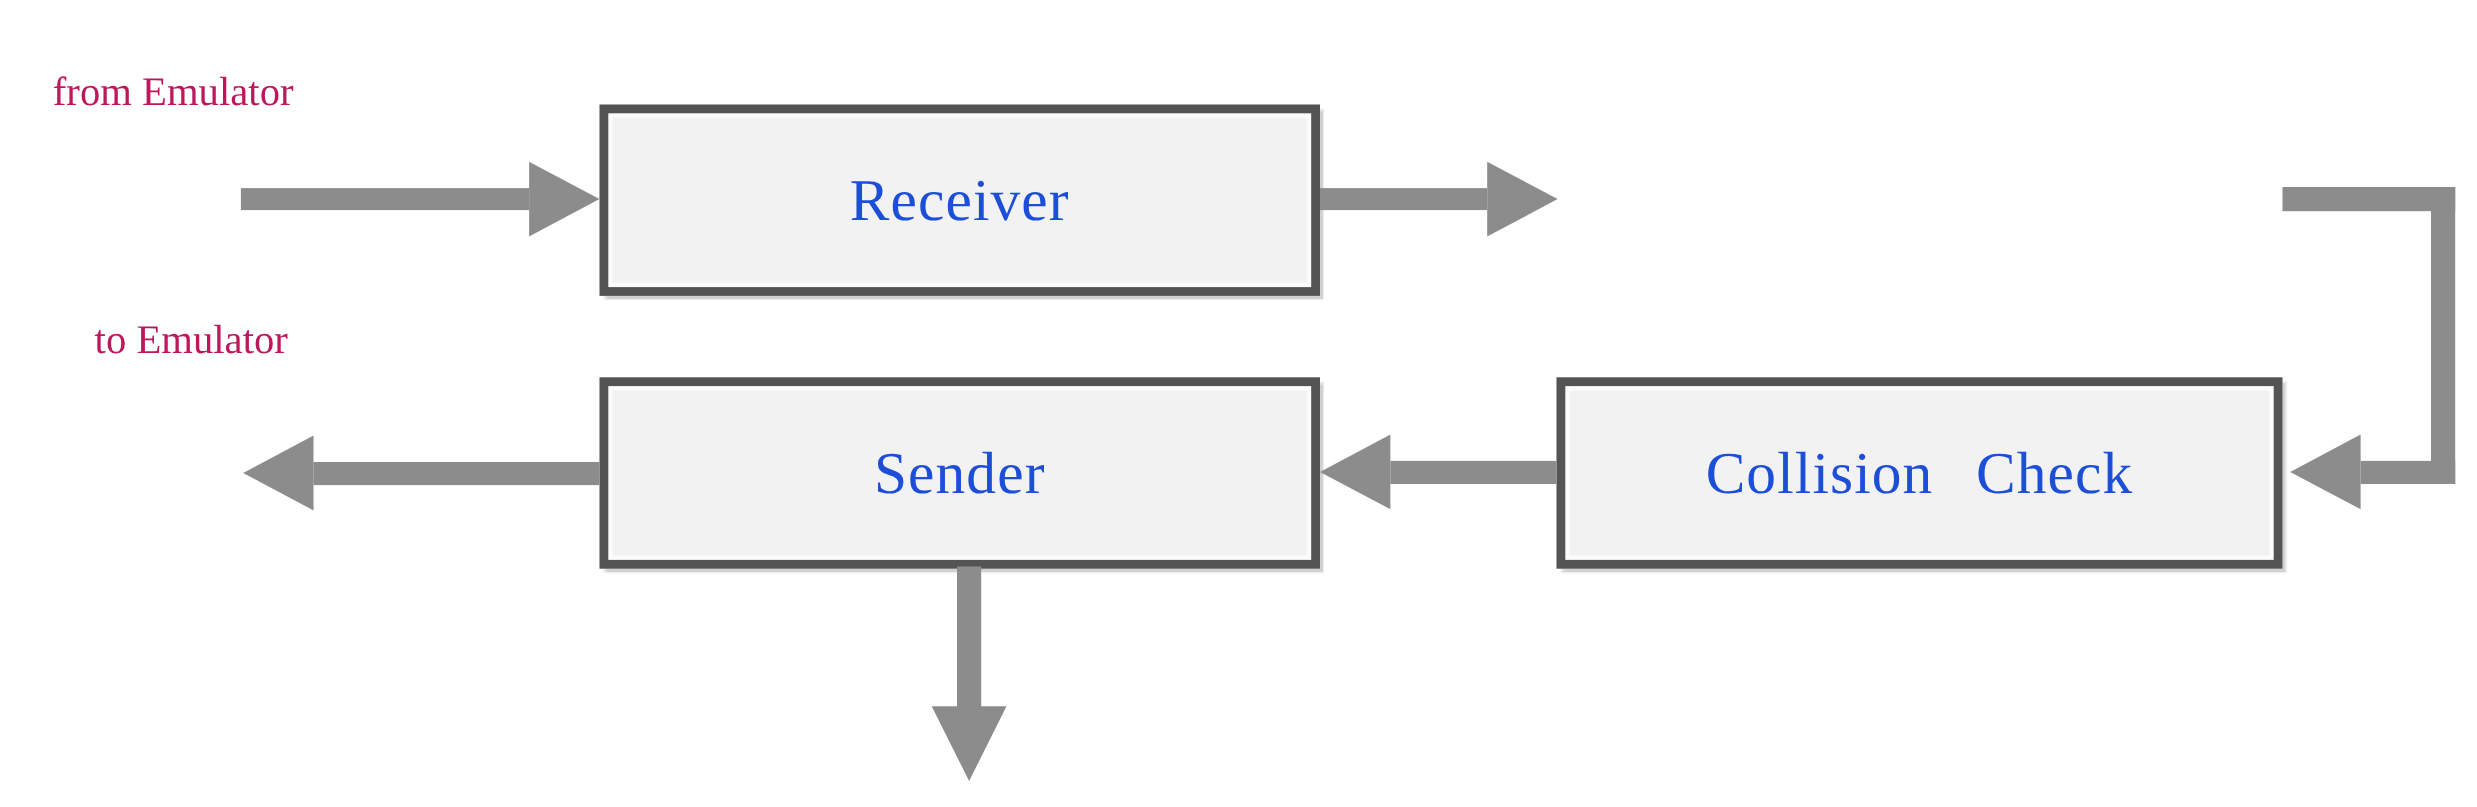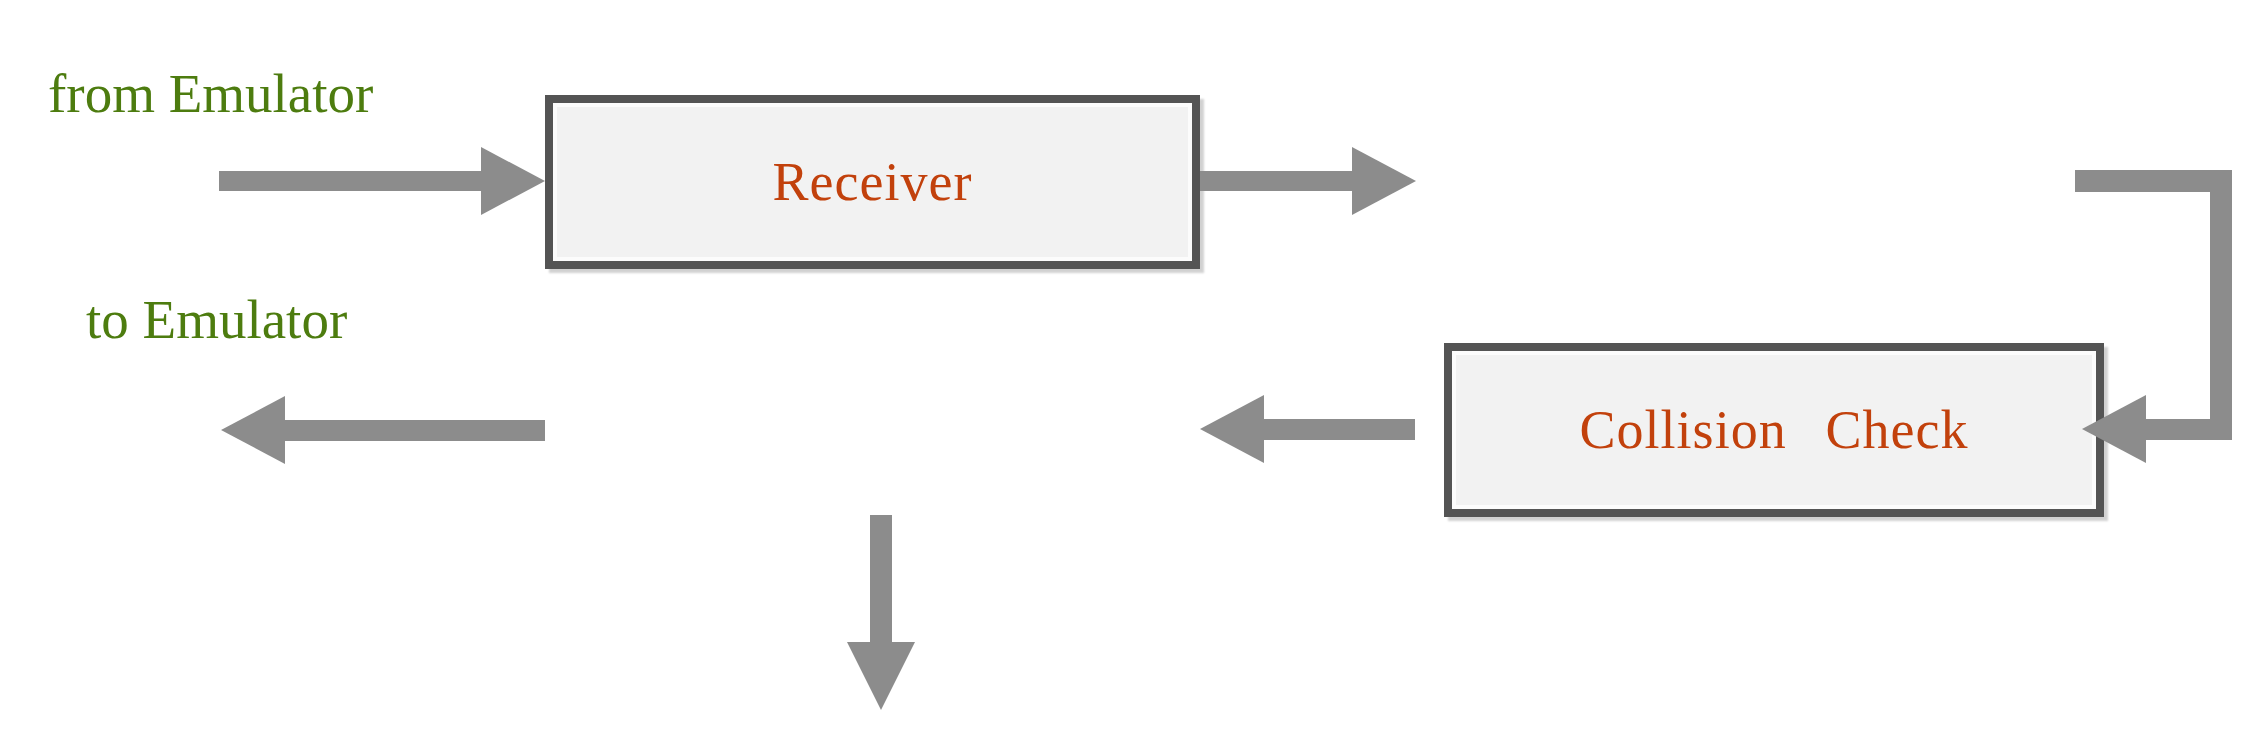--- a/index.html
+++ b/index.html
@@ -13,36 +13,36 @@
   
   .node{
     position:absolute;
     box-sizing:border-box;
     border:8px solid #545454;
     background:#f2f2f2;
     box-shadow:4px 4px 2px rgba(0,0,0,0.18), inset 0 0 0 4px #fcfcfc;
     display:flex;align-items:center;justify-content:center;
   }
   .node span{
-    color:#c2410c;
+    color:#1d4ed8;
     font-size:54px;
     letter-spacing:1px;
     white-space:nowrap;
   }
   .node--receiver {left:545px;  top:95px;  width:655px; height:174px;}
   .node--bypass   {left:1415px; top:95px;  width:660px; height:174px;}
   .node--sender   {left:545px;  top:343px; width:655px; height:174px;}
-  .node--collision{left:1415px; top:343px; width:660px; height:174px;margin-left:29px;}
+  .node--collision{left:1415px; top:343px; width:660px; height:174px;}
   .node--collision span{word-spacing:0.45em;}
 
   
   .lbl{
     position:absolute;
-    color:#4d7c0f;
-    font-size:55px;
+    color:#be185d;
+    font-size:37px;
     white-space:nowrap;
   }
   .lbl--from-emulator {left:48px;  top:62px;}
   .lbl--to-emulator   {left:86px;  top:288px;}
   .lbl--to-visualization{left:350px; top:586px;}
 
   
   .shaft{position:absolute;background:#8c8c8c;}
   .head{position:absolute;width:0;height:0;}
   .head--right{border-top:34px solid transparent;border-bottom:34px solid transparent;border-left:64px solid #8c8c8c;}
@@ -77,20 +77,23 @@
 
   <div class="lbl lbl--from-emulator">from Emulator</div>
   <div class="lbl lbl--to-emulator">to Emulator</div>
 
   <div class="node node--receiver">
     <span>Receiver</span>
   </div>
   <div class="node node--collision">
     <span>Collision Check</span>
   </div>
+  <div class="node node--sender">
+    <span>Sender</span>
+  </div>
 
   <div class="shaft a1-shaft"></div>
   <div class="head head--right a1-head"></div>
 
   <div class="shaft a2-shaft"></div>
   <div class="head head--right a2-head"></div>
 
   <div class="shaft a3-seg-h"></div>
   <div class="shaft a3-seg-v"></div>
   <div class="shaft a3-seg-b"></div>

